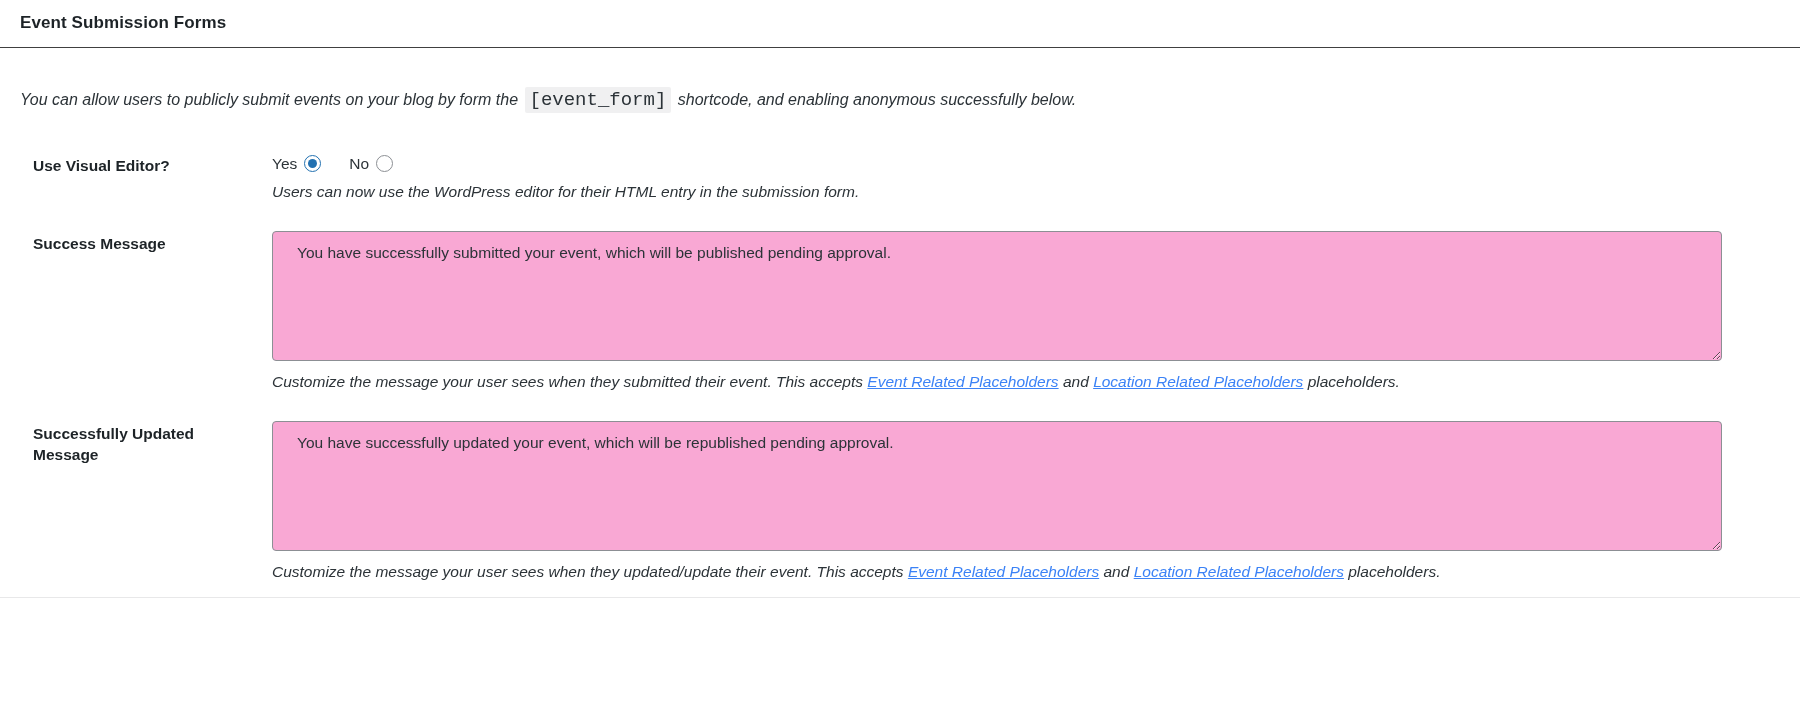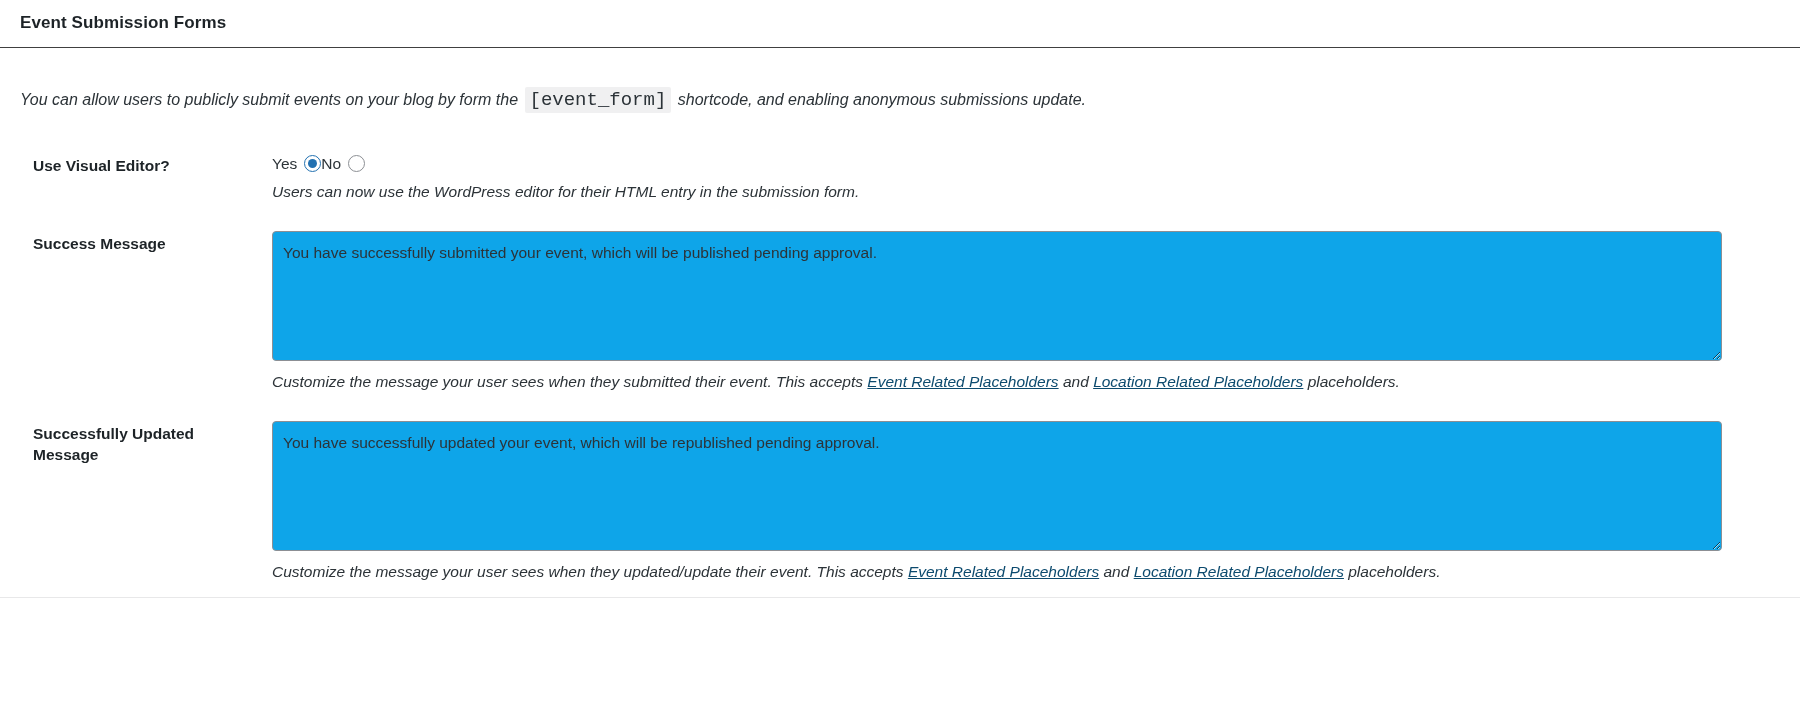--- a/index.html
+++ b/index.html
@@ -77,20 +77,21 @@
   }
   td.row-field {
     padding: 14px 20px 14px 0;
     box-sizing: border-box;
   }
 
   
   .radio-group {
     display: flex;
     align-items: center;
+    gap: 28px;
     margin: 0 0 4px 0;
     height: 22px;
   }
   .radio-option {
     display: inline-flex;
     align-items: center;
     gap: 7px;
     font-size: 15.5px;
     color: #2c3338;
     cursor: pointer;
@@ -125,38 +126,38 @@
 
   
   .description {
     font-size: 15.5px;
     font-style: italic;
     color: #2c3338;
     line-height: 1.5;
     margin: 5px 0 0 0;
   }
   .description a {
-    color: #0c4a6e;
+    color: #3b82f6;
     text-decoration: underline;
     font-style: italic;
   }
 
   
   .textarea-box {
     width: 1450px;
     height: 130px;
     box-sizing: border-box;
     border: 1px solid #8c8f94;
     border-radius: 4px;
-    background: #0ea5e9;
+    background: #f9a8d4;
     font-family: "Liberation Sans", sans-serif;
     font-size: 15.5px;
     color: #2c3338;
     line-height: 1.5;
-    padding: 9px 10px;
+    padding: 9px 24px;
     resize: both;
     outline: none;
     display: block;
     overflow: hidden;
   }
   .field-desc {
     margin-top: 9px;
   }
 
   .hr-bottom {
@@ -170,21 +171,21 @@
 
 <div class="panel">
 
   <div class="panel-header">
     <h2 class="panel-title">Event Submission Forms</h2>
   </div>
 
   <p class="intro">
     <span>You can allow users to publicly submit events on your blog by form the</span>
     <code class="shortcode">[event_form]</code>
-    <span>shortcode, and enabling anonymous submissions update.</span>
+    <span>shortcode, and enabling anonymous successfully below.</span>
   </p>
 
   <table class="form-table">
     <tbody>
 
       <tr>
         <th class="row-label">Use Visual Editor?</th>
         <td class="row-field">
           <div class="radio-group">
             <label class="radio-option">

